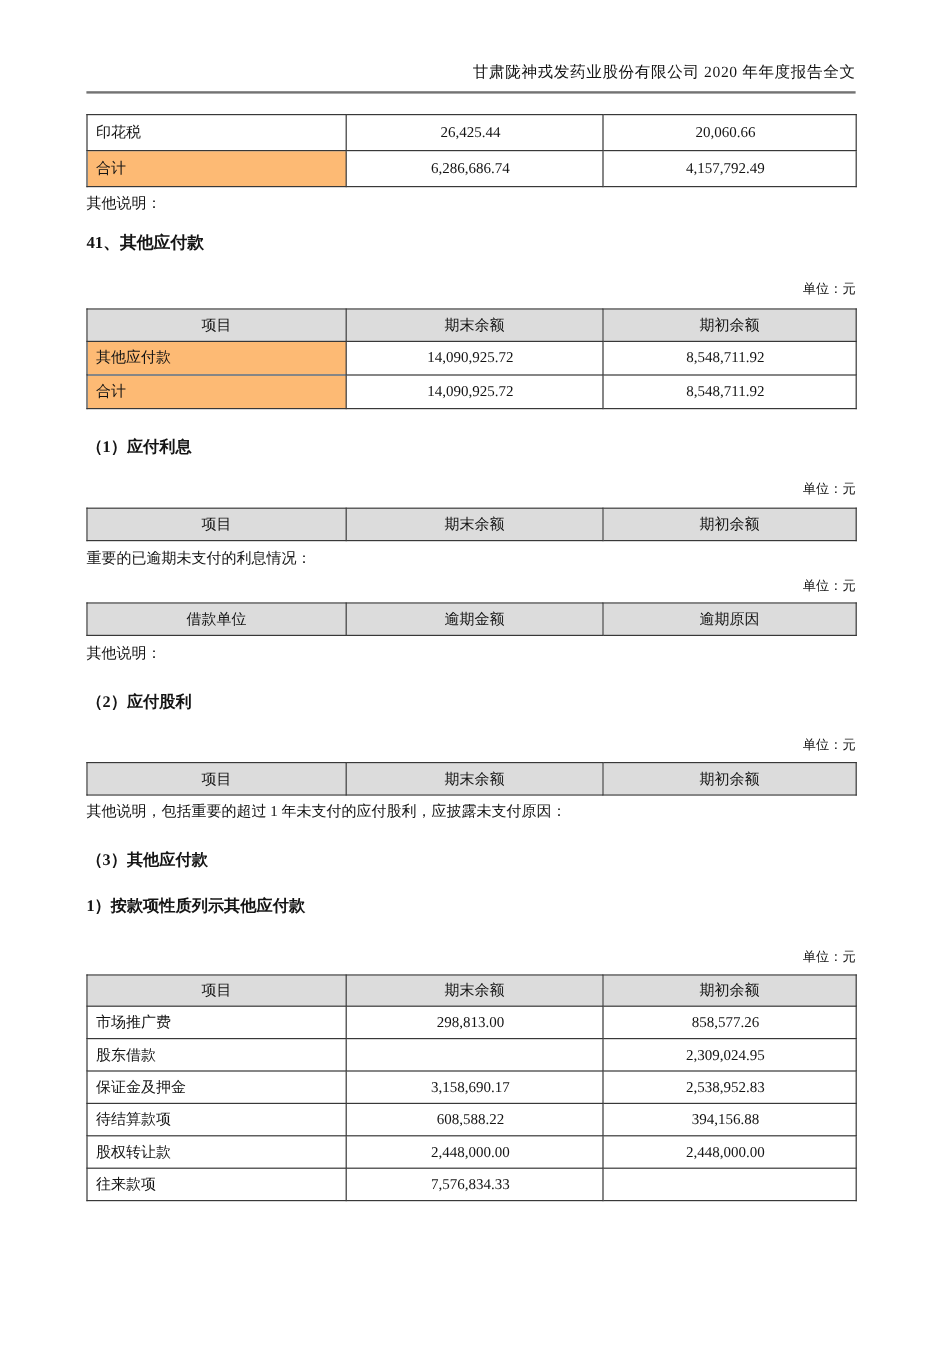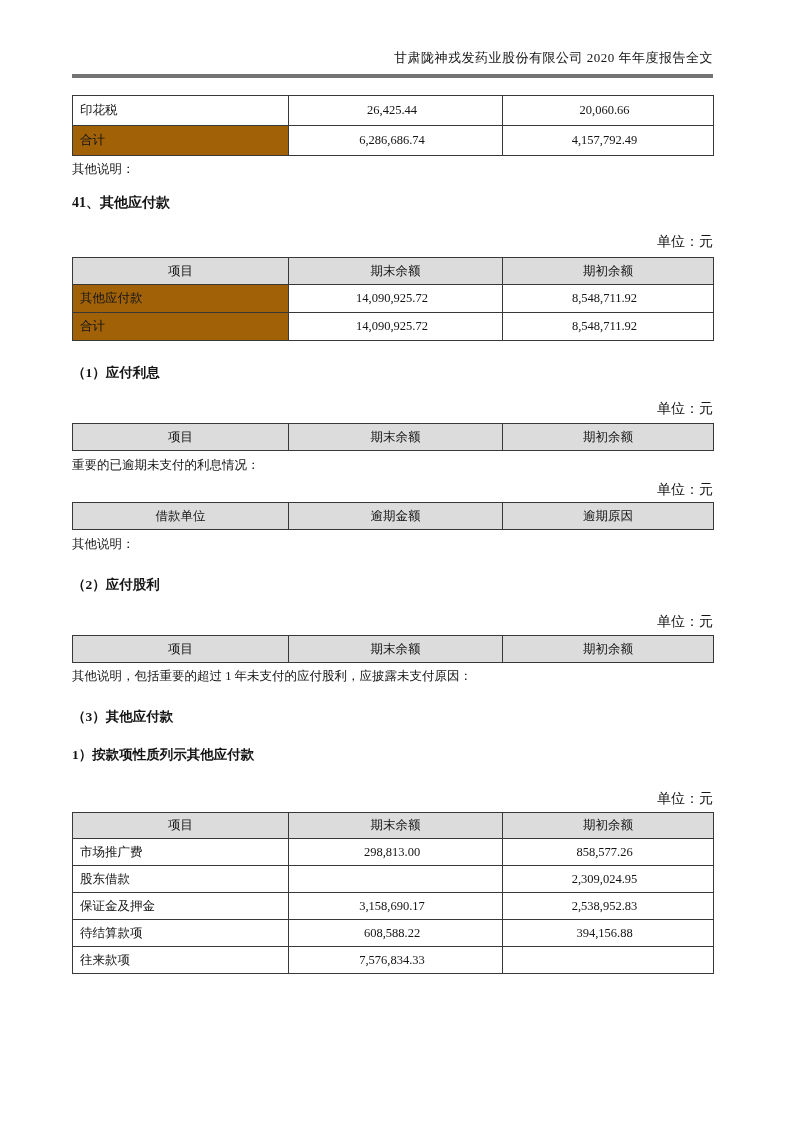--- a/index.html
+++ b/index.html
@@ -9,21 +9,21 @@
     width: 793px; height: 1122px;
     background: #ffffff;
     font-family: "Liberation Serif", "DejaVu Serif", serif;
     color: #141414;
     overflow: hidden;
   }
   .abs { position: absolute; left: 72px; width: 641px; }
 
   .page-header {
     top: 0; height: 78px;
-    border-bottom: 4px solid #737373;
+    border-bottom: 2px solid #737373;
     display: flex; align-items: flex-end; justify-content: flex-end;
     padding-bottom: 7px;
     font-size: 13px;
     letter-spacing: 0.5px;
   }
 
   table.tbl {
     border-collapse: collapse;
     table-layout: fixed;
     width: 641px;
@@ -38,32 +38,32 @@
   }
   .tbl th {
     background: #dcdcdc;
     text-align: center;
     height: 27px;
     padding: 0 0;
   }
   .tbl td { height: 28px; background: #ffffff; }
   .tbl td.item { text-align: left; padding-left: 7px; }
   .tbl td.num  { text-align: center; padding-right: 8px; }
-  .tbl td.shaded { background: #a16207; }
+  .tbl td.shaded { background: #fdba74; }
   table.row30 td { height: 30px; margin-left: 20px; }
   table.row27 td { height: 27px; }
   table.row27 th { height: 26px; }
 
   .note {
     font-size: 12.5px;
     line-height: 16px;
     text-align: left;
   }
   .unit {
-    font-size: 14px;
+    font-size: 11px;
     text-align: right;
   }
   .sec-title {
     font-weight: bold;
     font-size: 14px;
     text-align: left;
   }
   .sub-title {
     font-weight: bold;
     font-size: 13.5px;
@@ -222,20 +222,25 @@
       <td class="item">保证金及押金</td>
       <td class="num">3,158,690.17</td>
       <td class="num">2,538,952.83</td>
     </tr>
     <tr>
       <td class="item">待结算款项</td>
       <td class="num">608,588.22</td>
       <td class="num">394,156.88</td>
     </tr>
     <tr>
+      <td class="item">股权转让款</td>
+      <td class="num">2,448,000.00</td>
+      <td class="num">2,448,000.00</td>
+    </tr>
+    <tr>
       <td class="item">往来款项</td>
       <td class="num">7,576,834.33</td>
       <td class="num"></td>
     </tr>
   </tbody>
     </table>
 
 
 </div>
 

